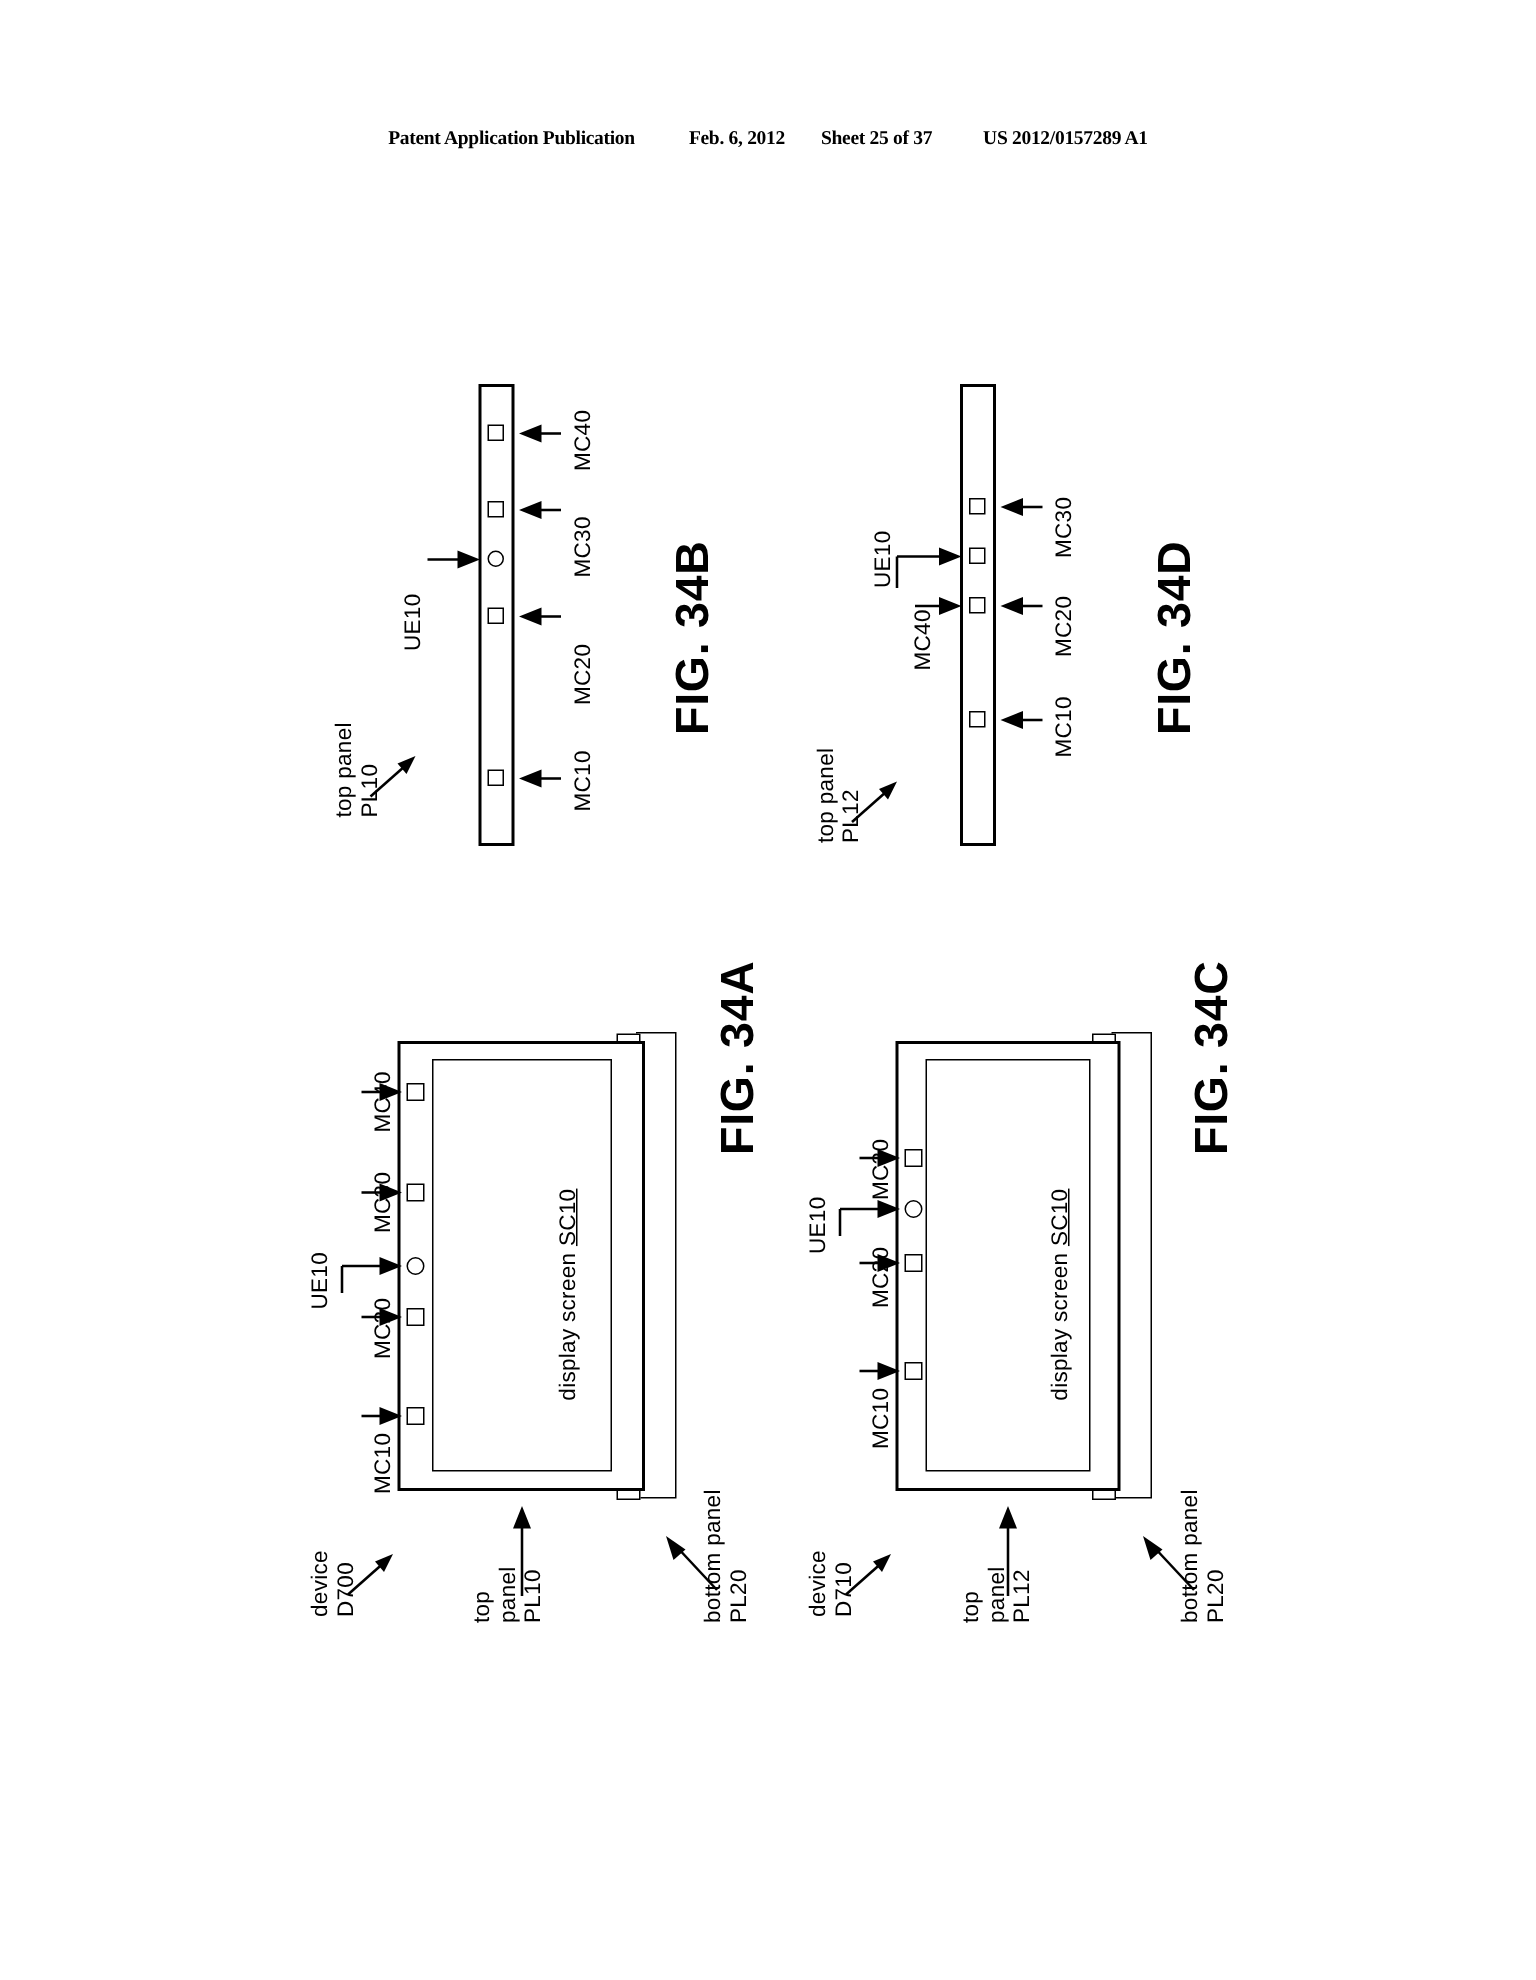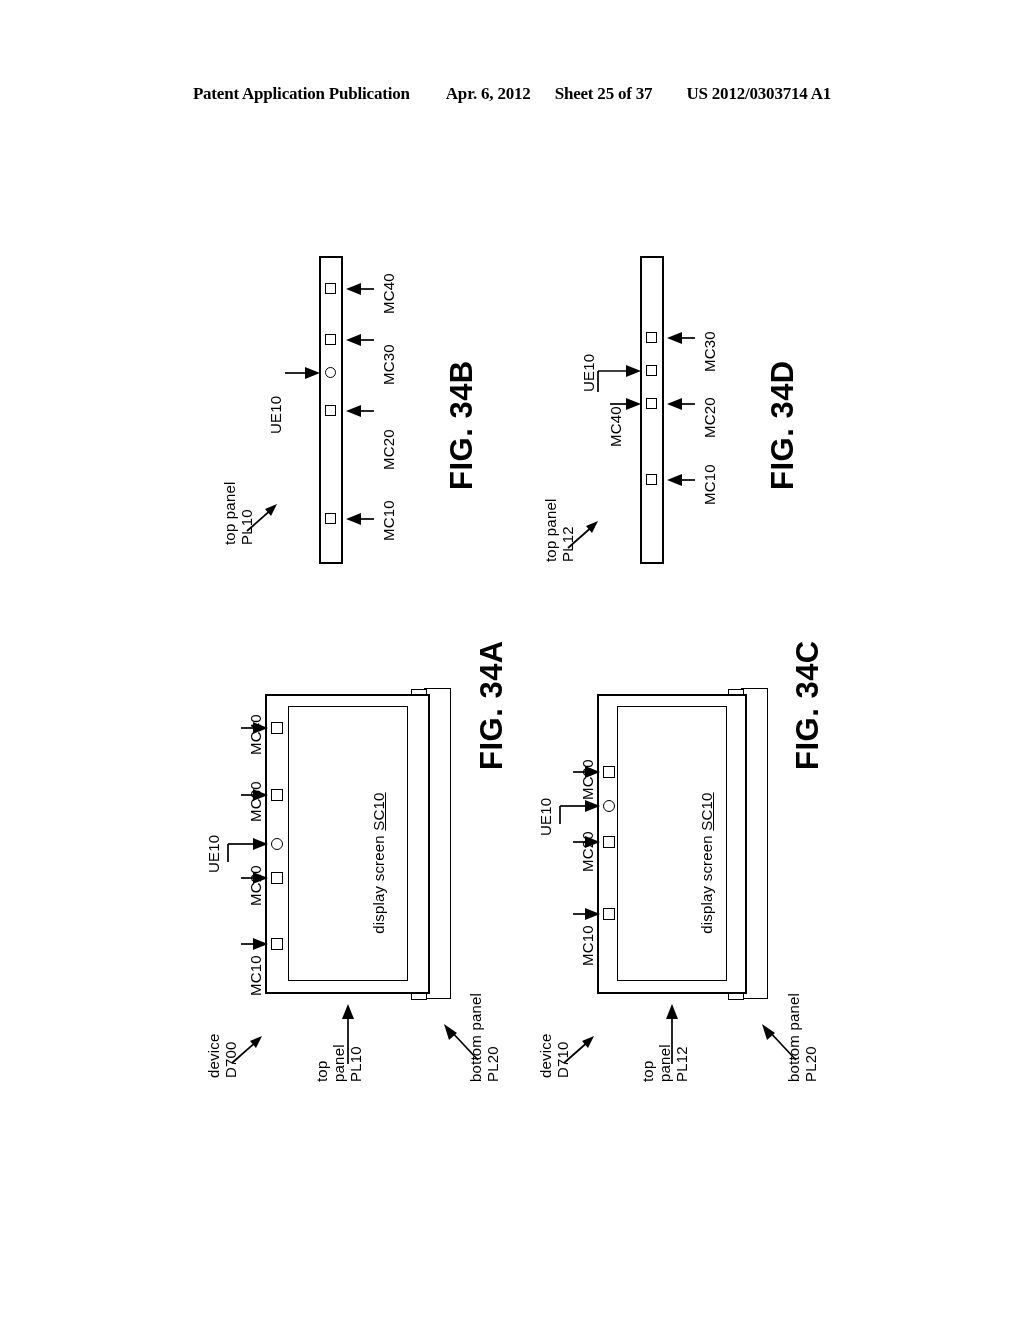--- a/index.html
+++ b/index.html
@@ -8,21 +8,21 @@
     background:#ffffff;
     font-family:"Liberation Serif",serif;
     position:relative;
     overflow:hidden;
   }
   
   #hdr{
     position:absolute;left:0;top:84px;width:1024px;
     display:flex;justify-content:center;align-items:baseline;
     font-family:"Liberation Serif",serif;
-    font-weight:bold;font-size:17px;color:#000;
+    font-weight:bold;font-size:13px;color:#000;
     letter-spacing:-0.2px;
   }
   #hdr .seg{white-space:nowrap;}
   #hdr .g1{margin-right:36px;}
   #hdr .g2{margin-right:24px;}
   #hdr .g3{margin-right:34px;}
 
   
   .sheet{position:absolute;left:0;top:0;width:1024px;height:1320px;}
 
@@ -59,23 +59,23 @@
 
   svg.ov{position:absolute;left:0;top:0;width:1024px;height:1320px;overflow:visible;pointer-events:none;}
   svg.ov line{stroke:#000;stroke-width:1.7;}
   svg.ov polygon{fill:#000;}
 </style>
 </head>
 <body>
 
 <div id="hdr">
   <span class="seg g1">Patent Application Publication</span>
-  <span class="seg g2">Apr. 6, 2012</span>
+  <span class="seg g2">Feb. 6, 2012</span>
   <span class="seg g3">Sheet 25 of 37</span>
-  <span class="seg">US 2012/0303714 A1</span>
+  <span class="seg">US 2012/0157289 A1</span>
 </div>
 
 <div class="sheet">
 
   <div class="fig">
 
     <div class="rect" style="left:319px;top:256px;width:24px;height:308px;"></div>
 
     <div class="sq" style="left:325px;top:513px;width:11px;height:11px;"></div>
     <div class="sq" style="left:325px;top:405px;width:11px;height:11px;"></div>

